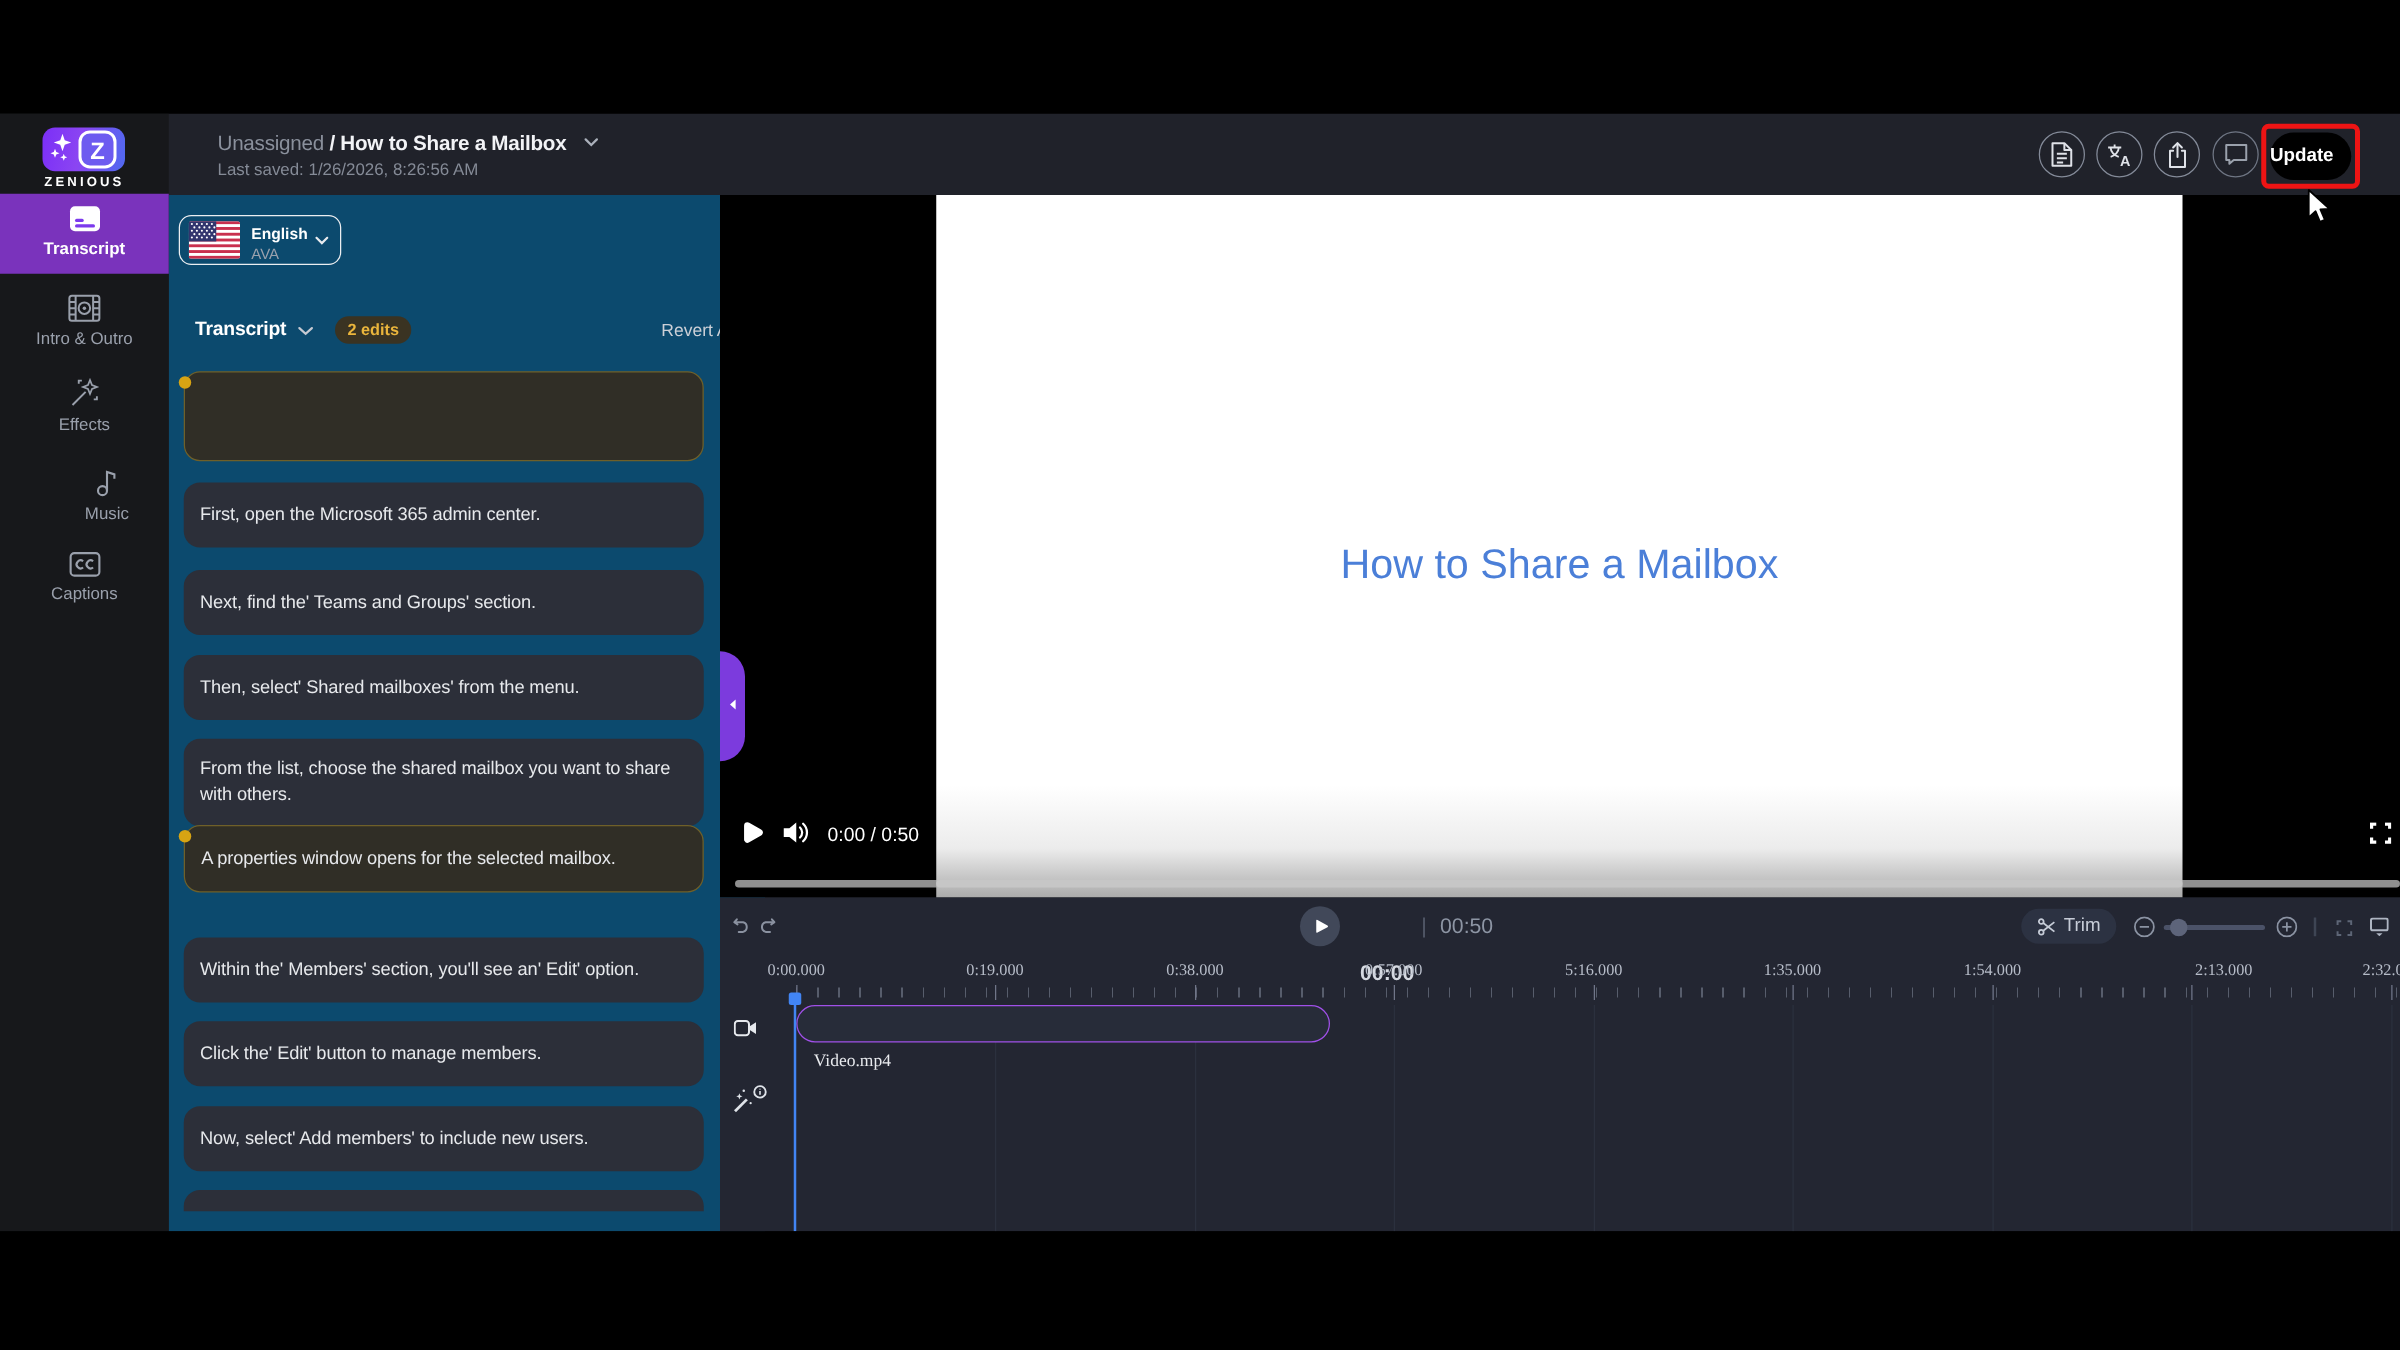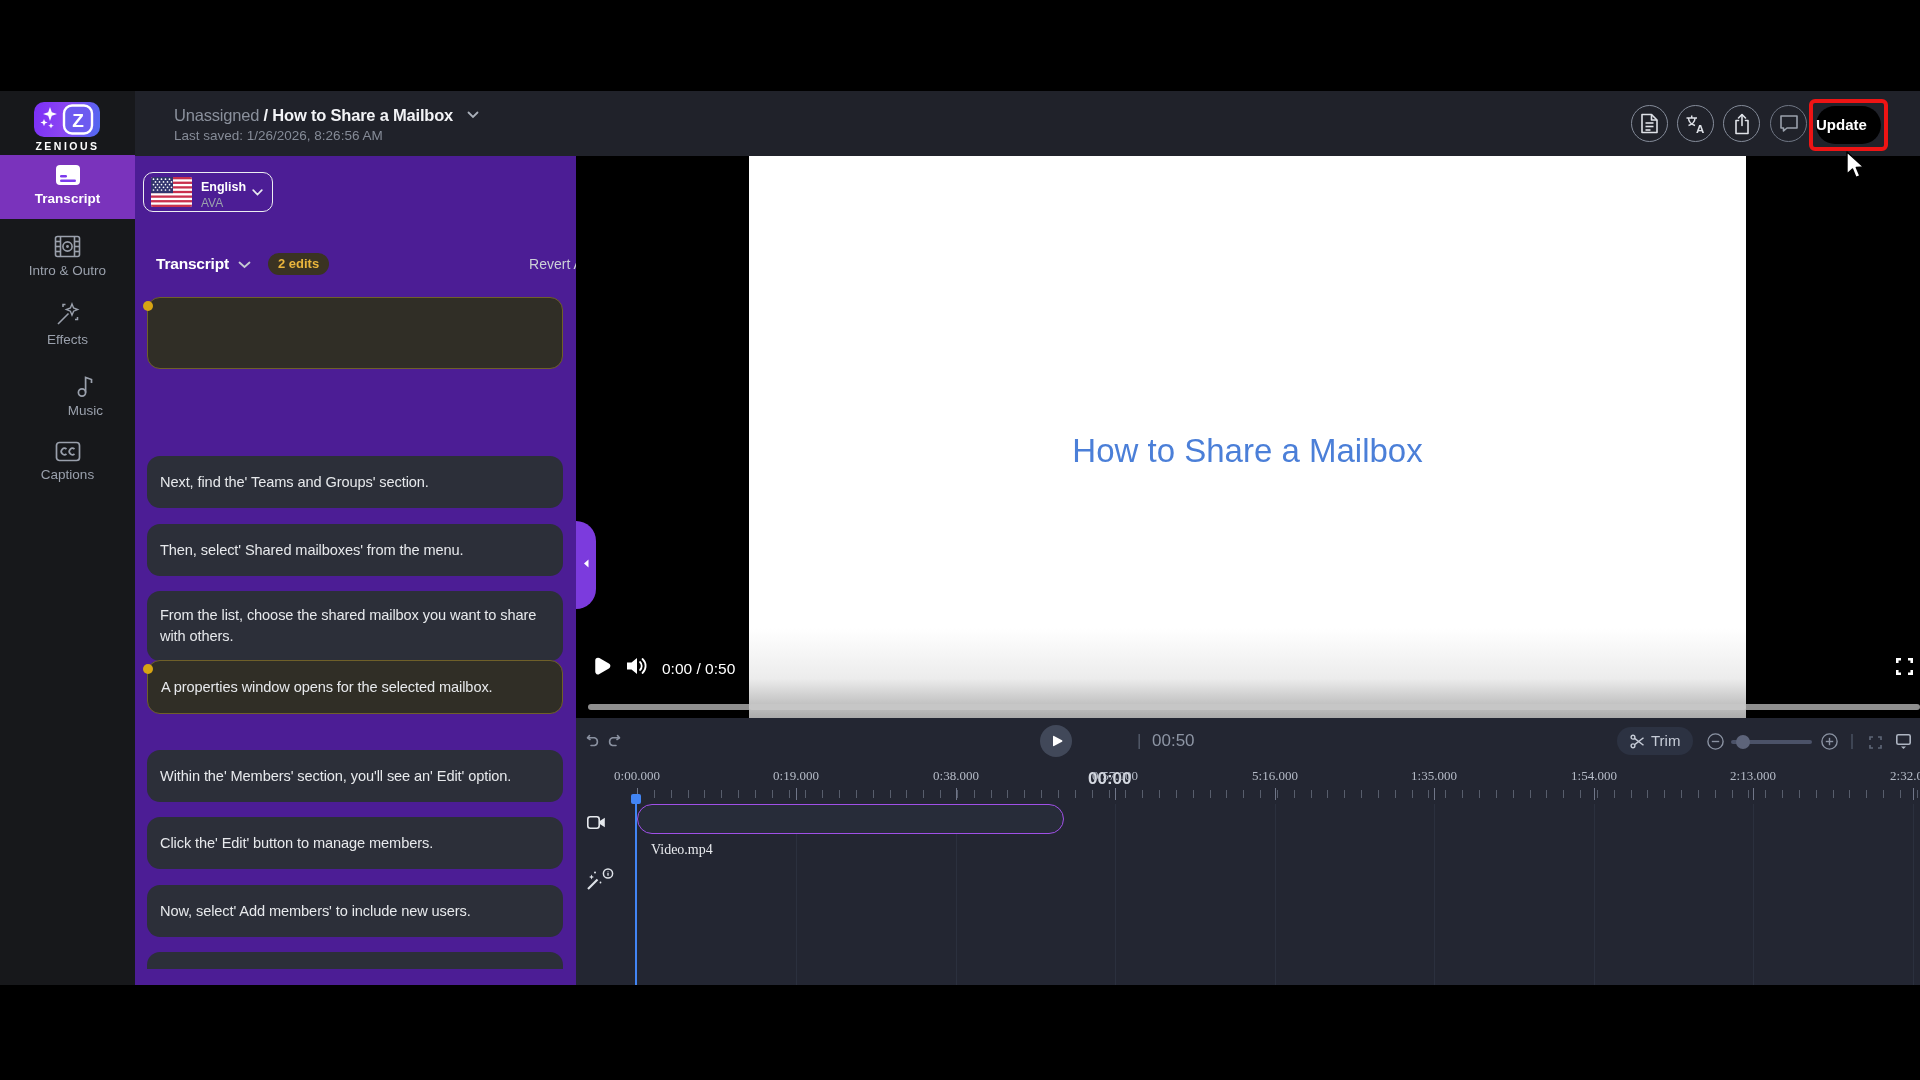--- a/index.html
+++ b/index.html
@@ -26,21 +26,21 @@
 #crumb b { color:#f2f3f6; font-weight:600; }
 #saved { position:absolute; left:40px; top:37px; font-size:13.5px; color:#858b97; }
 .hicon { position:absolute; top:14px; width:37px; height:37px; border-radius:50%;
   border:1px solid #848b99; display:flex; align-items:center; justify-content:center; }
 #updwrap { position:absolute; left:1675px; top:8px; width:79px; height:52px;
   border:4px solid #ee1414; border-radius:6px; }
 #updbtn { position:absolute; left:3px; top:3px; width:65px; height:38px; background:#000000;
   border-radius:19px; color:#fff; font-size:15px; font-weight:700; text-align:left; line-height:38px; }
 
 
-#panel { position:absolute; left:135px; top:65px; width:477px; height:829px; background:#4c1d95; overflow:hidden; }
+#panel { position:absolute; left:135px; top:65px; width:477px; height:829px; background:#0c4a6e; overflow:hidden; }
 #langbox { position:absolute; left:8px; top:16px; width:130px; height:40px;
   border:1.5px solid #eceef1; border-radius:10px; }
 #langbox .lname { position:absolute; left:57px; top:7px; color:#fff; font-weight:700; font-size:12.5px; }
 #langbox .lsub { position:absolute; left:57px; top:23px; color:#9aa1ad; font-size:12px; }
 .tl { color:#fff; font-weight:700; font-size:15.5px; letter-spacing:-0.2px; }
 #edits { position:absolute; left:133px; top:97px; height:22px; padding:0 10px; background:#3a3322;
   border-radius:11px; color:#eab53c; font-size:13px; font-weight:600; line-height:22px; }
 #revert { position:absolute; right:23px; top:100px; color:#ccd0d7; font-size:14px; }
 .card { position:absolute; left:12px; width:416px; background:#2c2f39; border-radius:13px;
   color:#e7e9ec; font-size:14.6px; letter-spacing:-0.1px; line-height:21px; display:flex; align-items:center; }
@@ -180,20 +180,23 @@
       </div>
       <div class="tl abs" style="left:21px; top:99px;">Transcript</div>
       <svg width="13" height="8" viewBox="0 0 13 8" style="position:absolute; left:103px; top:105px;" fill="none" stroke="#c6cad2" stroke-width="1.8" stroke-linecap="round">
           <path d="M1.5 1.5 L6.5 6 L11.5 1.5"></path>
         </svg>
       <div id="edits">2 edits</div>
       <div id="revert">Revert All</div>
       <div class="card hl" style="top:141px; height:72px;">
           <div class="dot"></div>
         </div>
+      <div class="card" style="top:230px; height:52px;">
+          <div class="ctxt">First, open the Microsoft 365 admin center.</div>
+        </div>
       <div class="card" style="top:300px; height:52px;">
           <div class="ctxt">Next, find the' Teams and Groups' section.</div>
         </div>
       <div class="card" style="top:368px; height:52px;">
           <div class="ctxt">Then, select' Shared mailboxes' from the menu.</div>
         </div>
       <div class="card" style="top:435px; height:70px;">
           <div class="ctxt">From the list, choose the shared mailbox you want to share with others.</div>
         </div>
       <div class="card hl" style="top:504px; height:54px;">
@@ -284,21 +287,21 @@
         <path d="M5 12.6 L7.5 15 L10 12.6 Z" fill="#aeb5c2"></path>
       </svg>
       <div id="ruler">
         <div class="rlab" style="left:61px; transform:translateX(-50%);">0:00.000</div>
         <div class="rlab" style="left:220px; transform:translateX(-50%);">0:19.000</div>
         <div class="rlab" style="left:380px; transform:translateX(-50%);">0:38.000</div>
         <div class="rlab" style="left:539px; transform:translateX(-50%);">0:57.000</div>
         <div class="rlab" style="left:699px; transform:translateX(-50%);">5:16.000</div>
         <div class="rlab" style="left:858px; transform:translateX(-50%);">1:35.000</div>
         <div class="rlab" style="left:1018px; transform:translateX(-50%);">1:54.000</div>
-        <div class="rlab" style="left:1177px; transform:translateX(-50%);">2:13.000</div>
+        <div class="rlab" style="left:1203px; transform:translateX(-50%);">2:13.000</div>
         <div class="rlab" style="left:1337px; transform:translateX(-50%);">2:32.000</div>
         <div id="ticks"></div>
         <div class="mtick" style="left:61px;"></div>
         <div class="mtick" style="left:220px;"></div>
         <div class="mtick" style="left:380px;"></div>
         <div class="mtick" style="left:539px;"></div>
         <div class="mtick" style="left:699px;"></div>
         <div class="mtick" style="left:858px;"></div>
         <div class="mtick" style="left:1018px;"></div>
         <div class="mtick" style="left:1177px;"></div>

